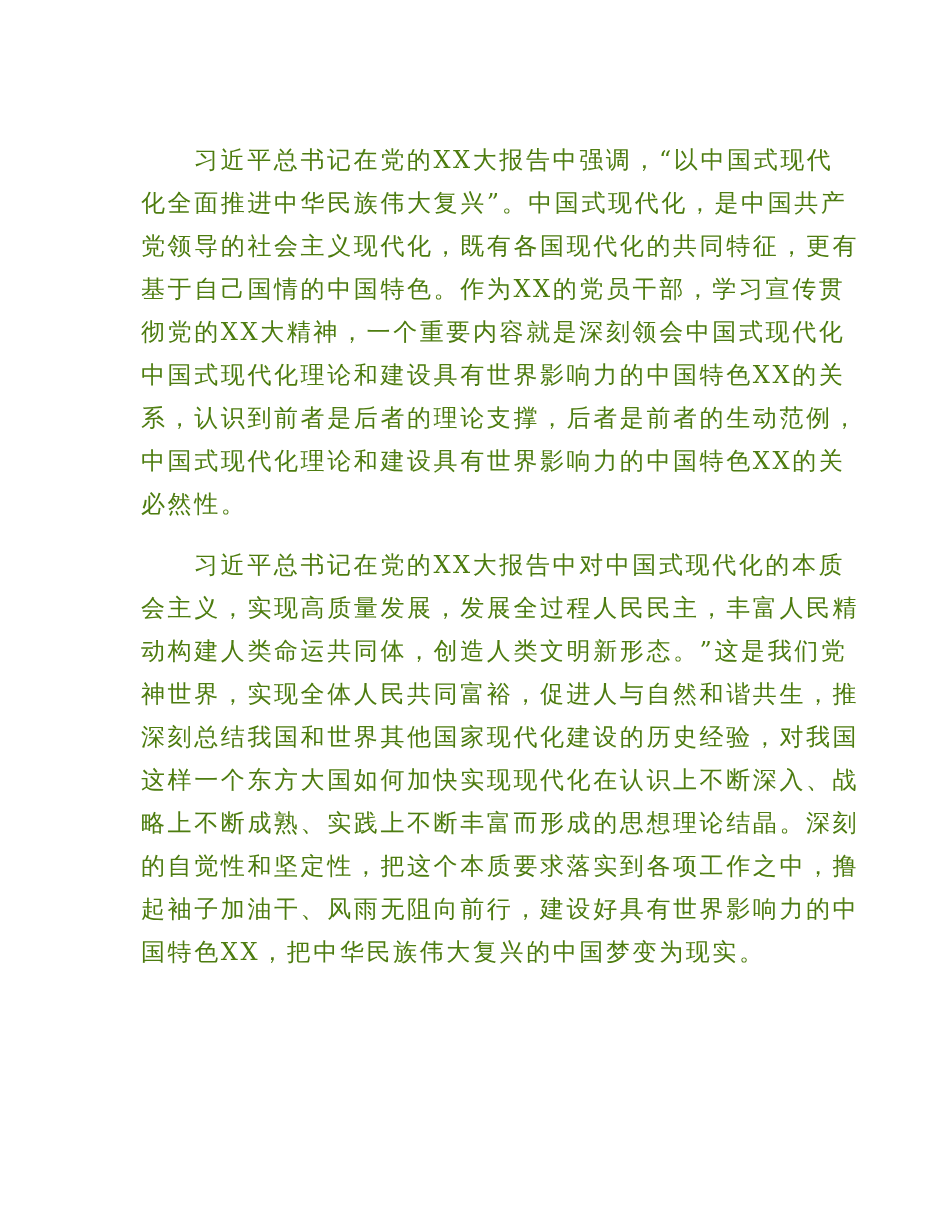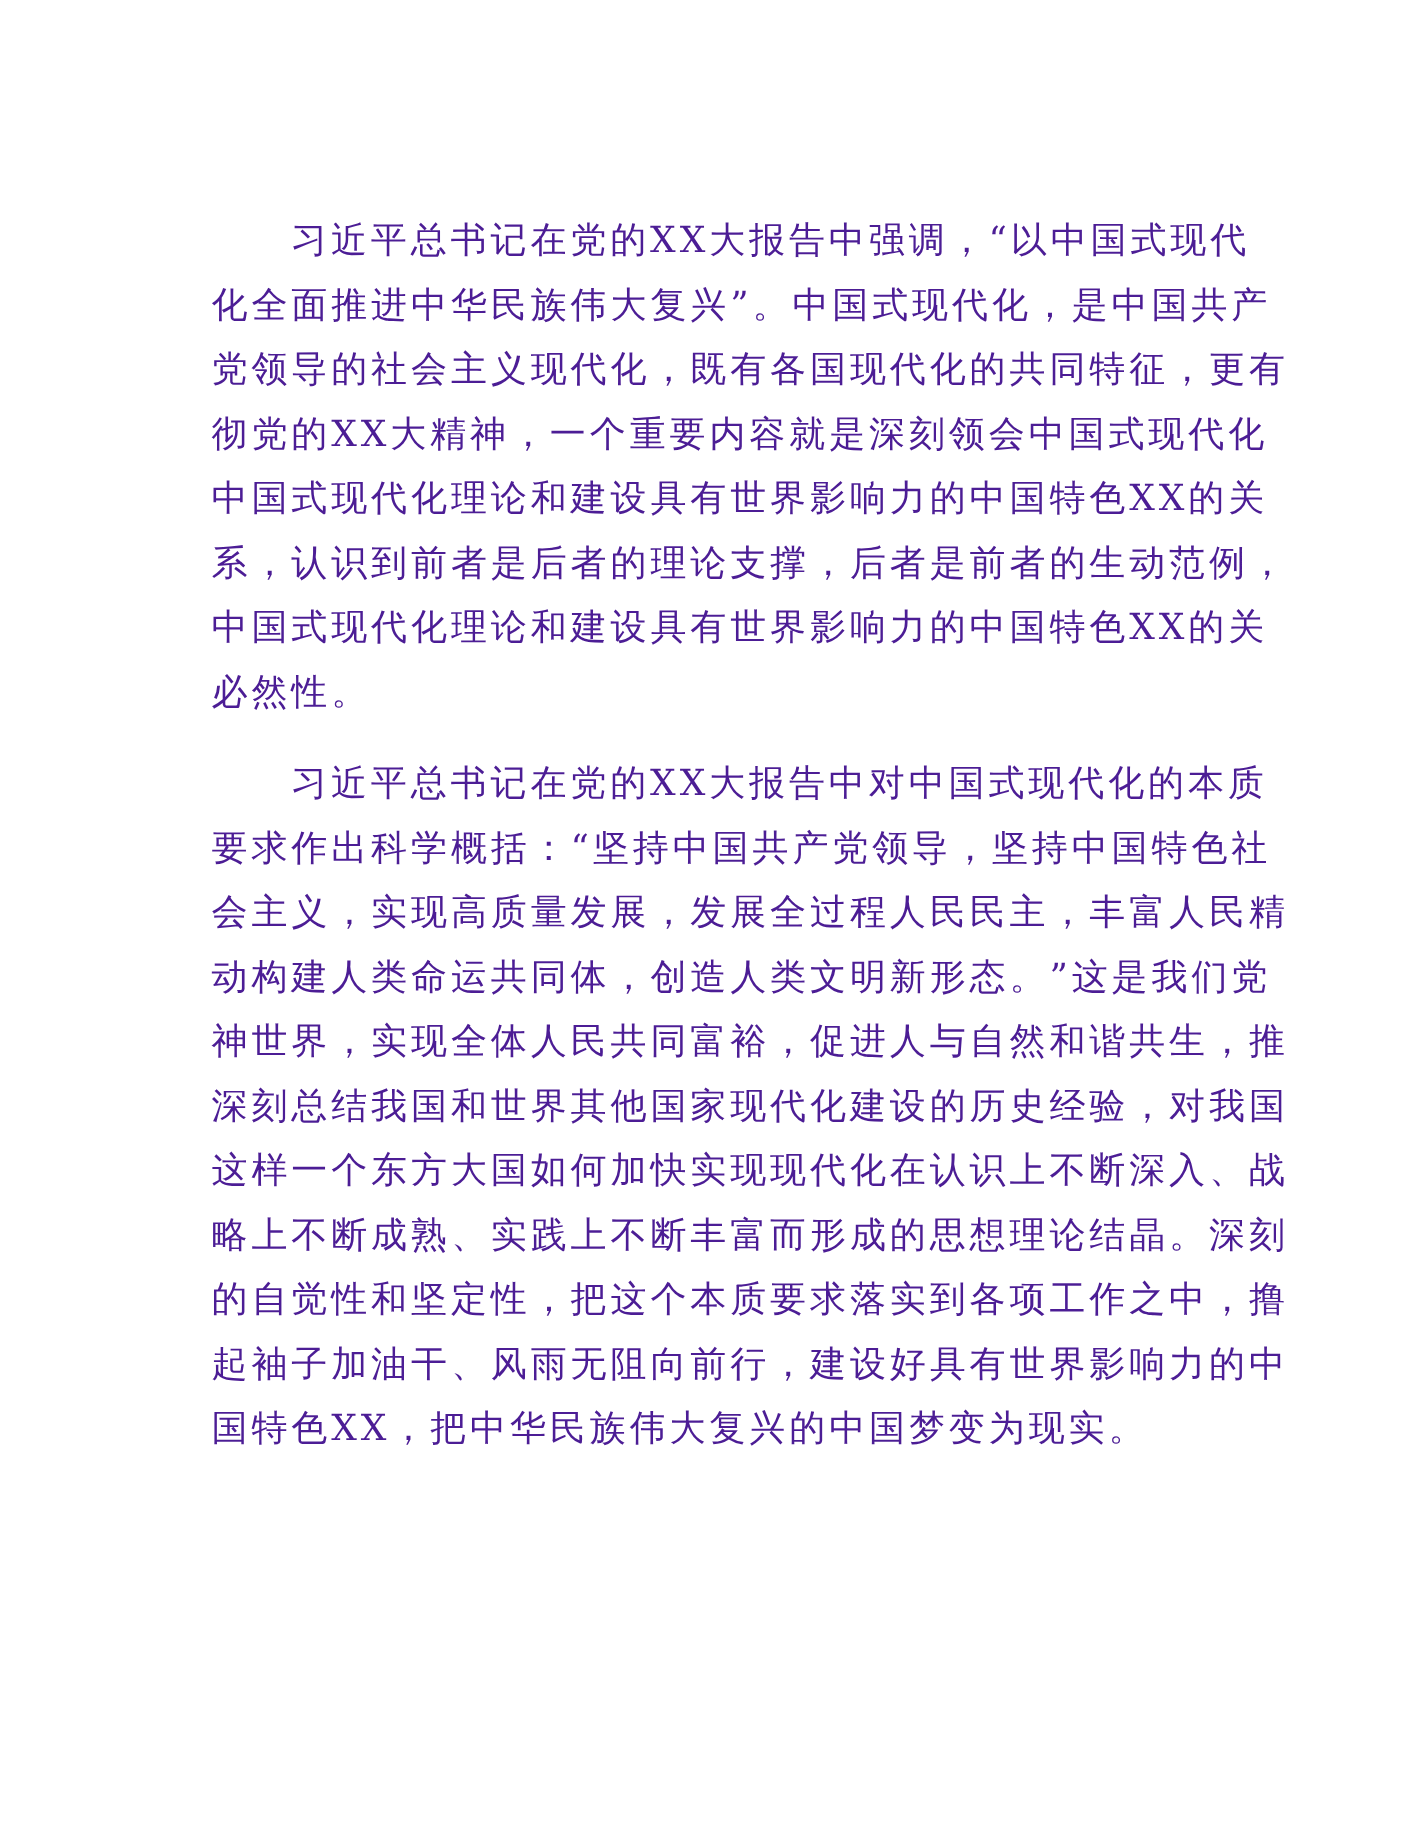--- a/index.html
+++ b/index.html
@@ -4,47 +4,47 @@
   <style>
     html, body { margin: 0; padding: 0; background: #ffffff; }
     body { width: 950px; height: 1230px; position: relative; overflow: hidden; }
     .page {
       position: absolute; left: 0; top: 0; width: 950px; height: 1230px;
       background: #ffffff;
     }
     .content {
       position: absolute; left: 141px; top: 139px; width: 680px;
       font-family: "DejaVu Serif", "Liberation Serif", serif;
-      color: #4c1d95;
+      color: #4d7c0f;
     }
     .para { margin: 0 0 18px 0; }
     .line {
       display: block; height: 43px; line-height: 43px;
       font-size: 24px; letter-spacing: 2.6px; white-space: nowrap;
     }
     .line.indent { padding-left: 53px; }
   </style>
 </head>
 <body>
 
 <div class="page">
   <div class="content">
     <p class="para">
       <span class="line indent">习近平总书记在党的XX大报告中强调，“以中国式现代</span>
       <span class="line">化全面推进中华民族伟大复兴”。中国式现代化，是中国共产</span>
       <span class="line">党领导的社会主义现代化，既有各国现代化的共同特征，更有</span>
+      <span class="line">基于自己国情的中国特色。作为XX的党员干部，学习宣传贯</span>
       <span class="line">彻党的XX大精神，一个重要内容就是深刻领会中国式现代化</span>
       <span class="line">中国式现代化理论和建设具有世界影响力的中国特色XX的关</span>
       <span class="line">系，认识到前者是后者的理论支撑，后者是前者的生动范例，</span>
       <span class="line">中国式现代化理论和建设具有世界影响力的中国特色XX的关</span>
       <span class="line">必然性。</span>
     </p>
     <p class="para">
       <span class="line indent">习近平总书记在党的XX大报告中对中国式现代化的本质</span>
-      <span class="line">要求作出科学概括：“坚持中国共产党领导，坚持中国特色社</span>
       <span class="line">会主义，实现高质量发展，发展全过程人民民主，丰富人民精</span>
       <span class="line">动构建人类命运共同体，创造人类文明新形态。”这是我们党</span>
       <span class="line">神世界，实现全体人民共同富裕，促进人与自然和谐共生，推</span>
       <span class="line">深刻总结我国和世界其他国家现代化建设的历史经验，对我国</span>
       <span class="line">这样一个东方大国如何加快实现现代化在认识上不断深入、战</span>
       <span class="line">略上不断成熟、实践上不断丰富而形成的思想理论结晶。深刻</span>
       <span class="line">的自觉性和坚定性，把这个本质要求落实到各项工作之中，撸</span>
       <span class="line">起袖子加油干、风雨无阻向前行，建设好具有世界影响力的中</span>
       <span class="line">国特色XX，把中华民族伟大复兴的中国梦变为现实。</span>
     </p>

